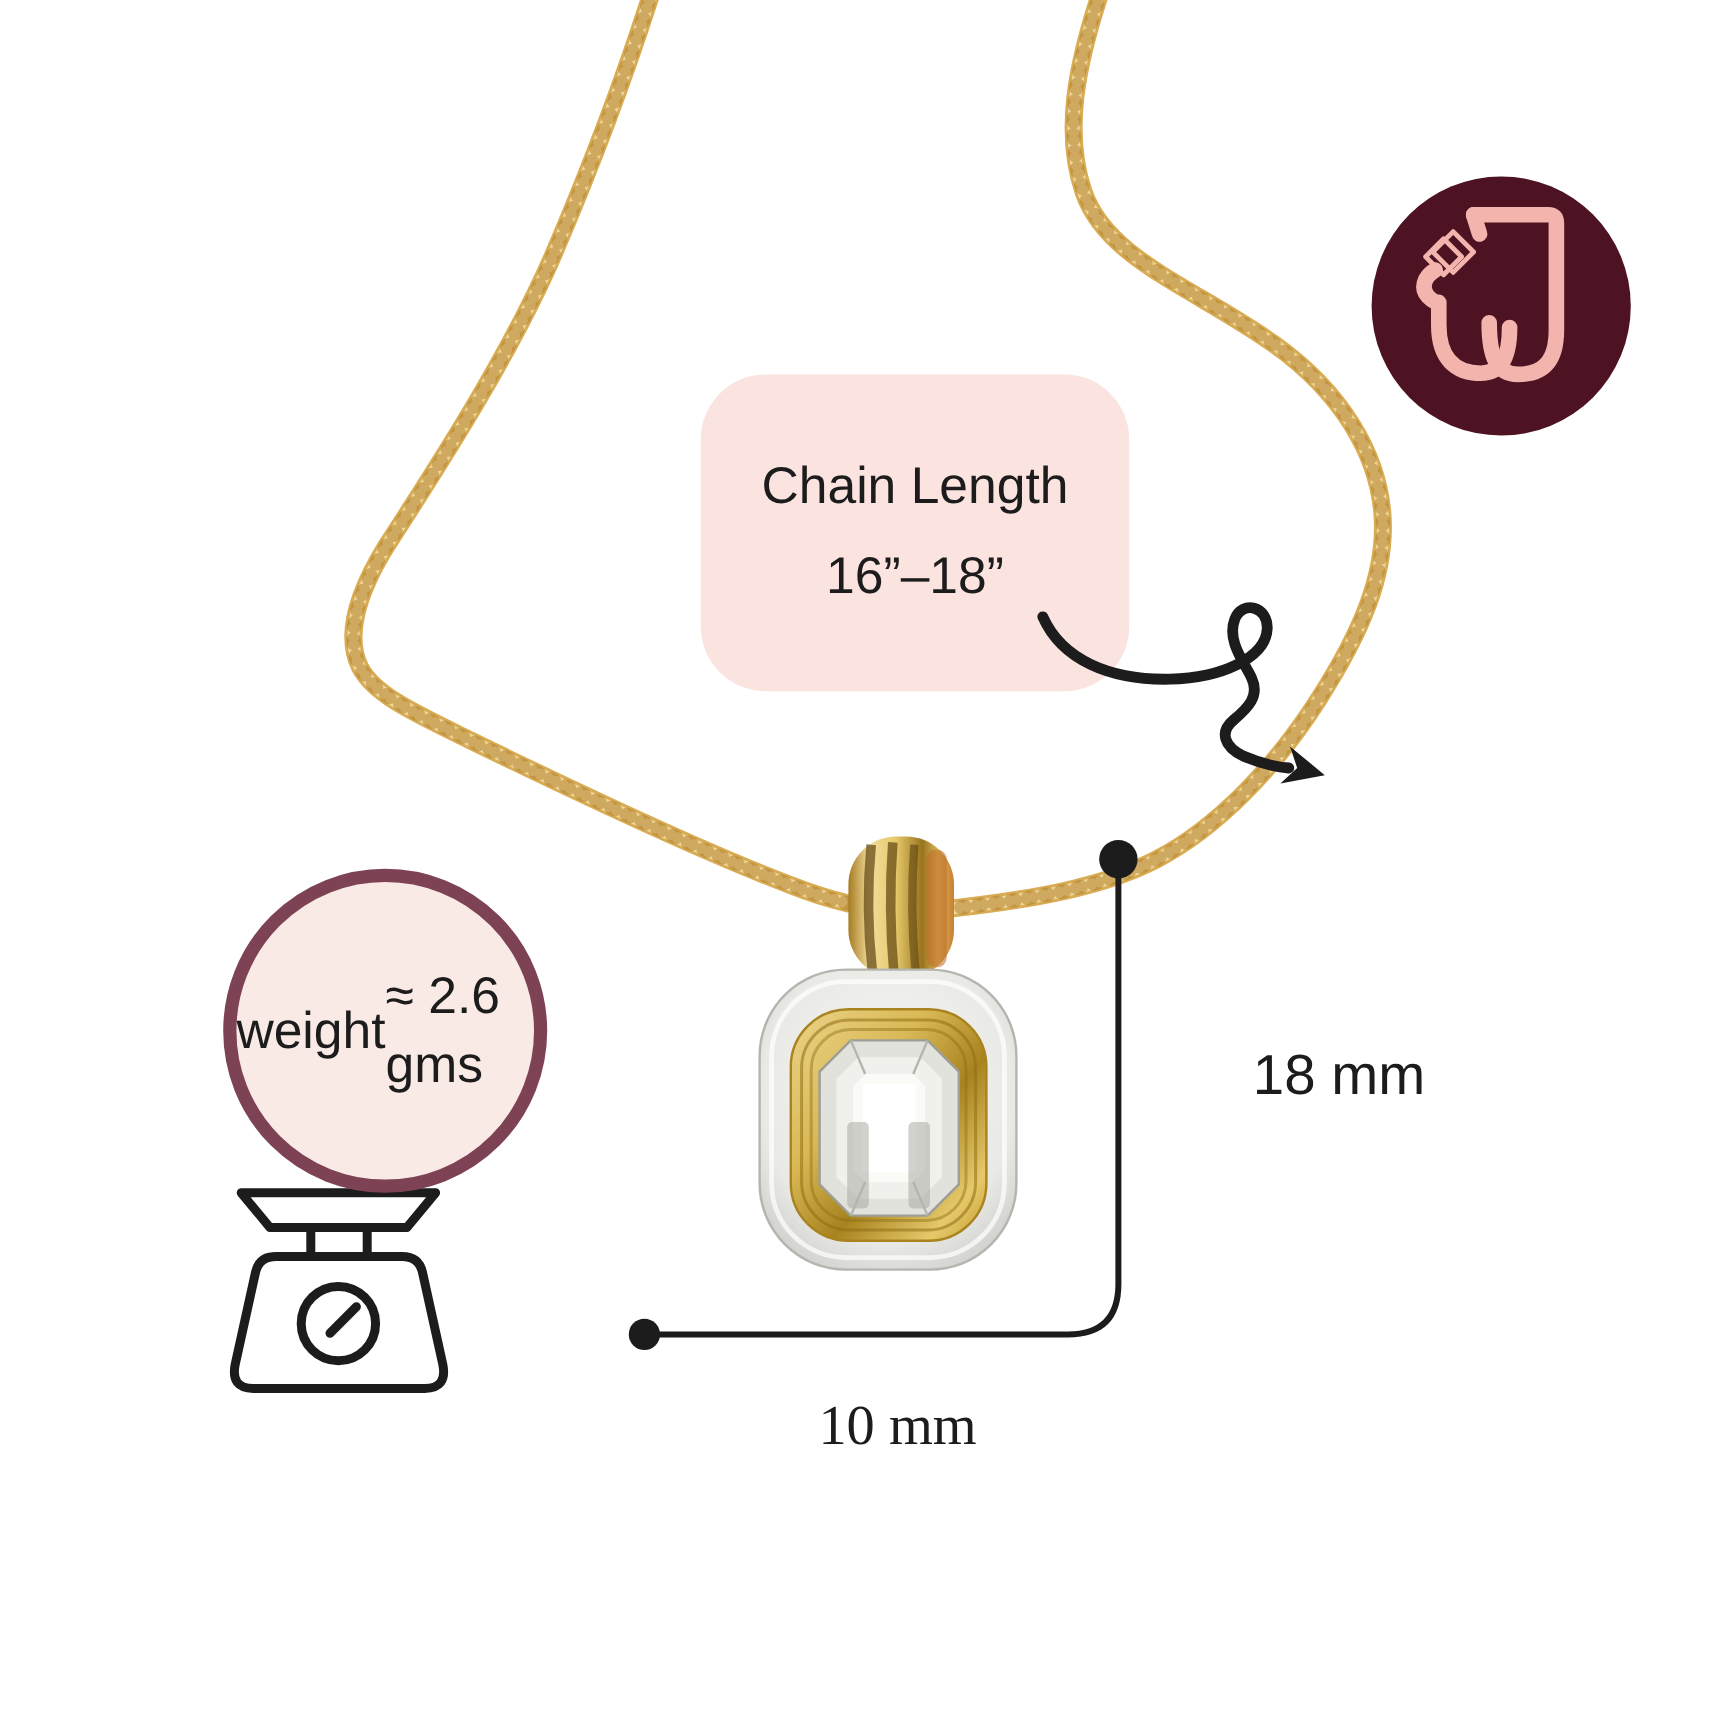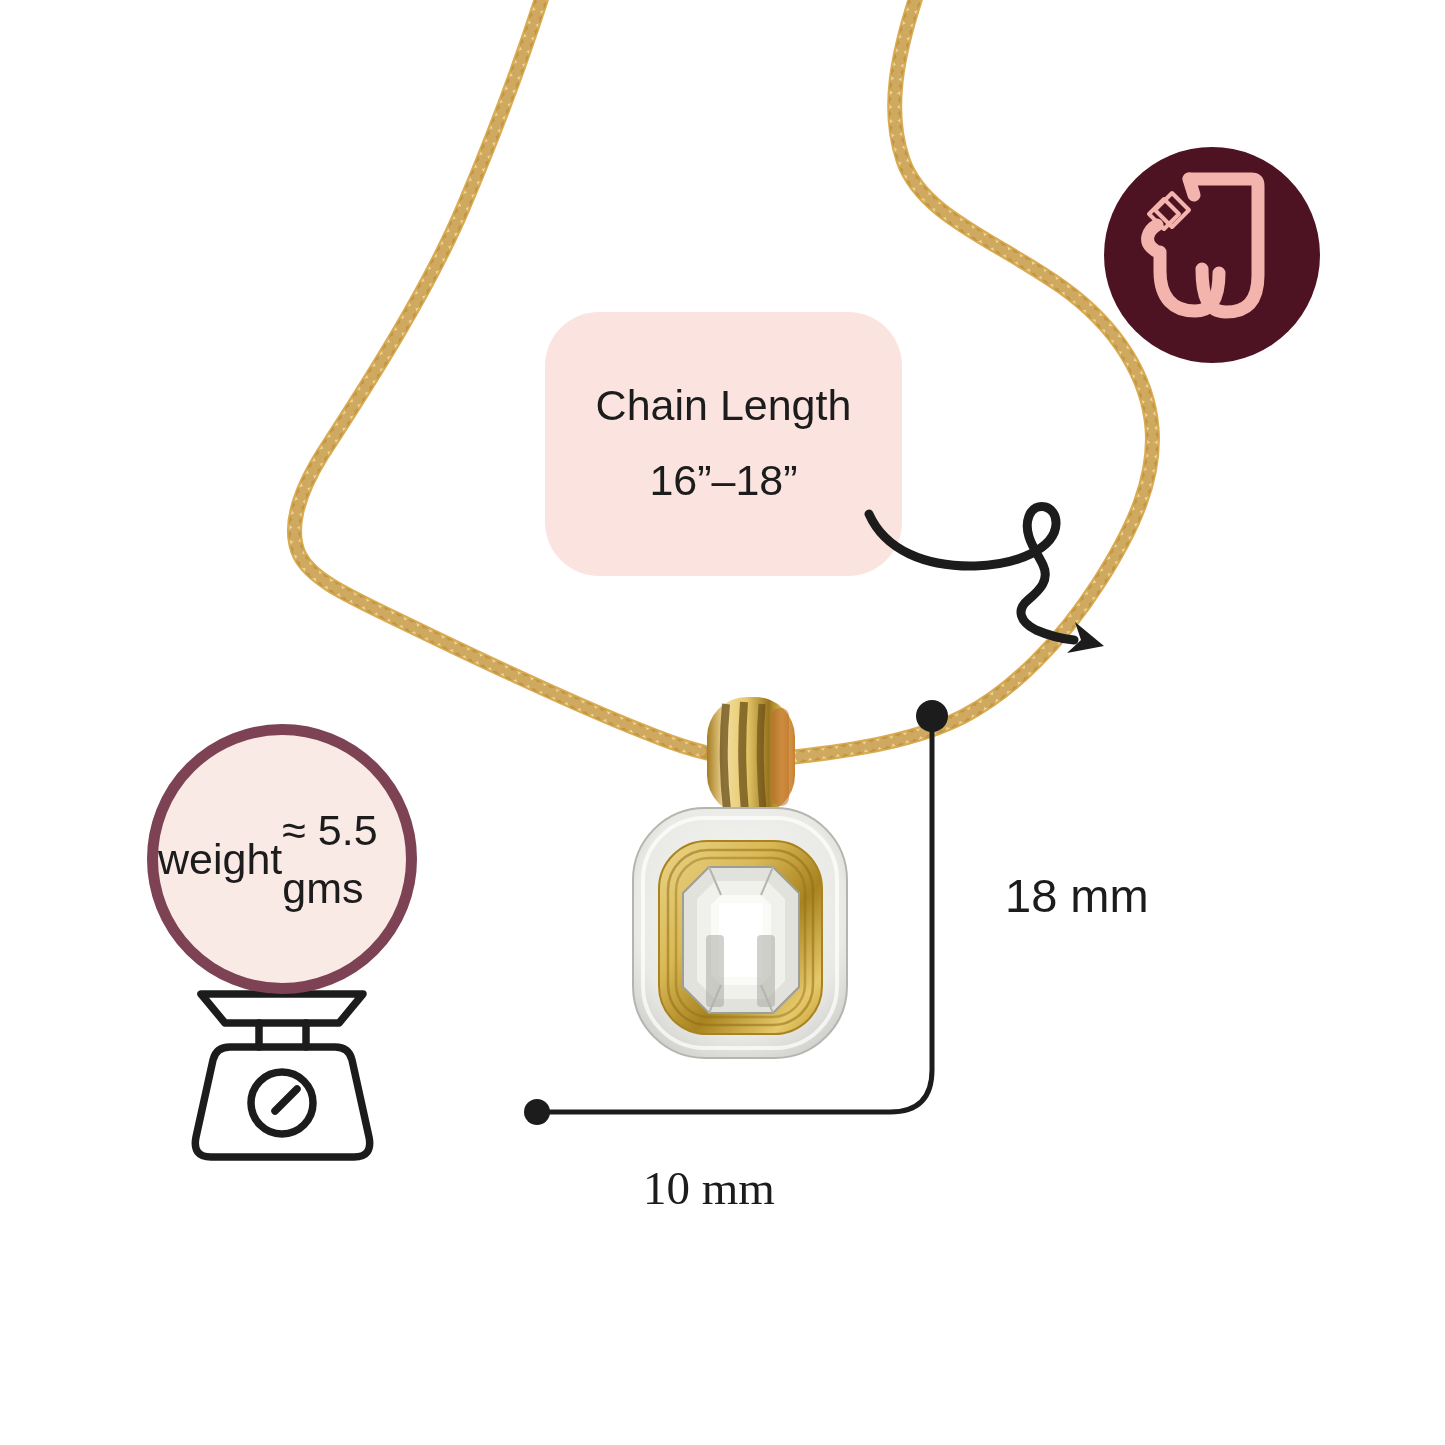--- a/index.html
+++ b/index.html
@@ -3,21 +3,21 @@
 <meta charset="utf-8">
 <style>
   html,body{margin:0;padding:0;background:#ffffff;}
   .canvas{
     position:relative;width:1445px;height:1445px;overflow:hidden;
     background:var(--background,#fff);
     font-family:"Liberation Sans", sans-serif;
     color:var(--ink,#1c1c1c);
   }
   .layer{position:absolute;left:0;top:0;width:1445px;height:1445px;pointer-events:none;}
-  .overlay{position:absolute;}
+  .overlay{position:absolute;margin-left:39px;}
 
   
   .chain-base{fill:none;stroke:var(--chain-gold);stroke-width:15;stroke-linecap:round;}
   .chain-light{fill:none;stroke:var(--chain-gold-light);stroke-width:10;stroke-linecap:round;stroke-dasharray:6 8;opacity:.95;}
   .chain-dark{fill:none;stroke:var(--chain-gold-dark);stroke-width:12;stroke-linecap:round;stroke-dasharray:3 11;stroke-dashoffset:5;opacity:.55;}
 
   
   .dim-line{fill:none;stroke:var(--ink);stroke-width:5;stroke-linecap:round;}
   .dim-dot{fill:var(--ink);}
 
@@ -146,21 +146,21 @@
     </g>
   </svg>
 
   <div class="overlay callout">
     <div class="title">Chain Length</div>
     <div class="line">16”–18”</div>
   </div>
 
   <div class="overlay weight-badge">
     <div>weight</div>
-    <div>≈ 5.5 gms</div>
+    <div>≈ 2.6 gms</div>
   </div>
 
   <div class="overlay dim-label label-height">18 mm</div>
   <div class="overlay dim-label label-width">10 mm</div>
 
   <div class="overlay logo-wrap">
     <svg viewBox="0 0 221 221" width="221" height="221">
       <circle cx="110" cy="110" r="108" fill="var(--logo-maroon)"></circle>
       <g>
         <path class="logo-stroke" d="M 87 34 L 92 50"></path>

